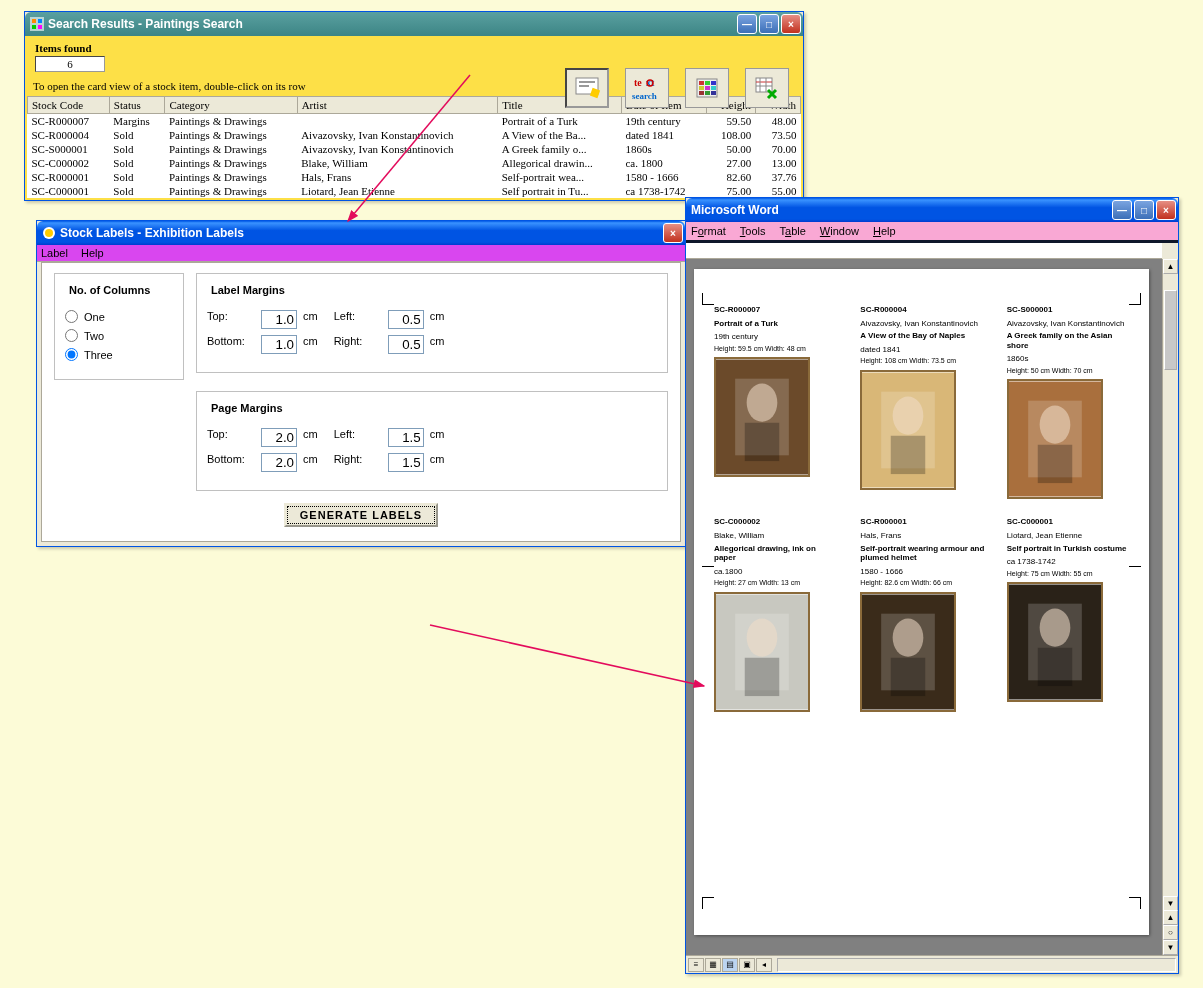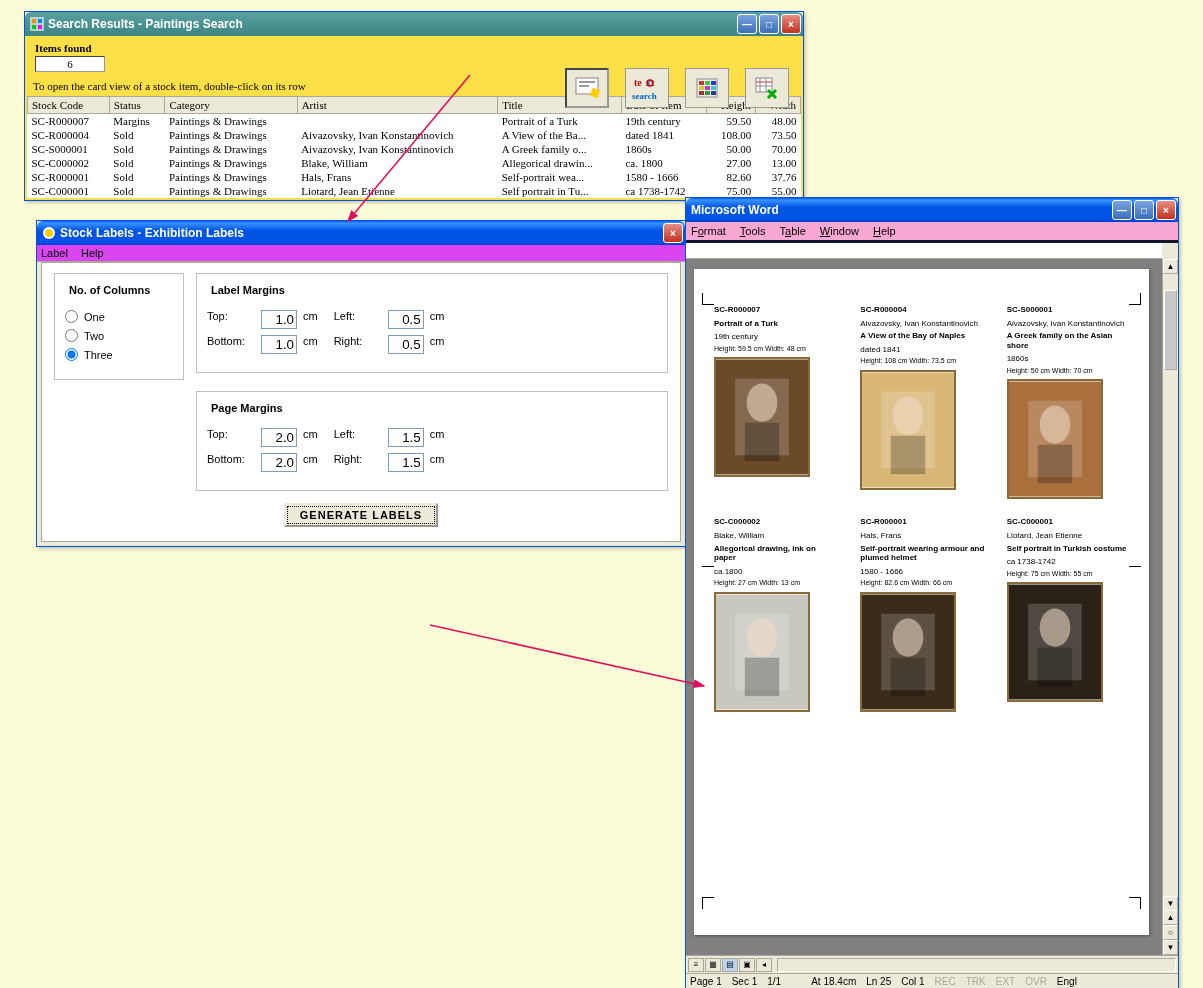--- a/index.html
+++ b/index.html
@@ -433,33 +433,20 @@
       </div>
     </div>
     <div class="viewbtns">
       <div class="vb">≡</div>
       <div class="vb">▦</div>
       <div class="vb" style="background:#bcd4f0">▤</div>
       <div class="vb">▣</div>
       <div class="vb">◂</div>
       <div class="scrollbar-h"></div>
     </div>
-    <div class="statusbar">
-      <span>Page  1</span>
-      <span>Sec  1</span>
-      <span>1/1</span>
-      <span style="margin-left:20px">At  18.4cm</span>
-      <span>Ln  25</span>
-      <span>Col  1</span>
-      <span class="dim">REC</span>
-      <span class="dim">TRK</span>
-      <span class="dim">EXT</span>
-      <span class="dim">OVR</span>
-      <span>Engl</span>
-    </div>
   </div>
 </div>
 
 <svg class="arrow-svg" style="left:0;top:0" width="1203" height="988">
   <defs>
       <marker id="ah" markerWidth="8" markerHeight="8" refX="7" refY="3" orient="auto">
         <path d="M0,0 L8,3 L0,6 Z" fill="#e30b5c"></path>
       </marker>
     </defs>
   <line x1="470" y1="75" x2="348" y2="221" stroke="#e30b5c" stroke-width="1.5" marker-end="url(#ah)"></line>

